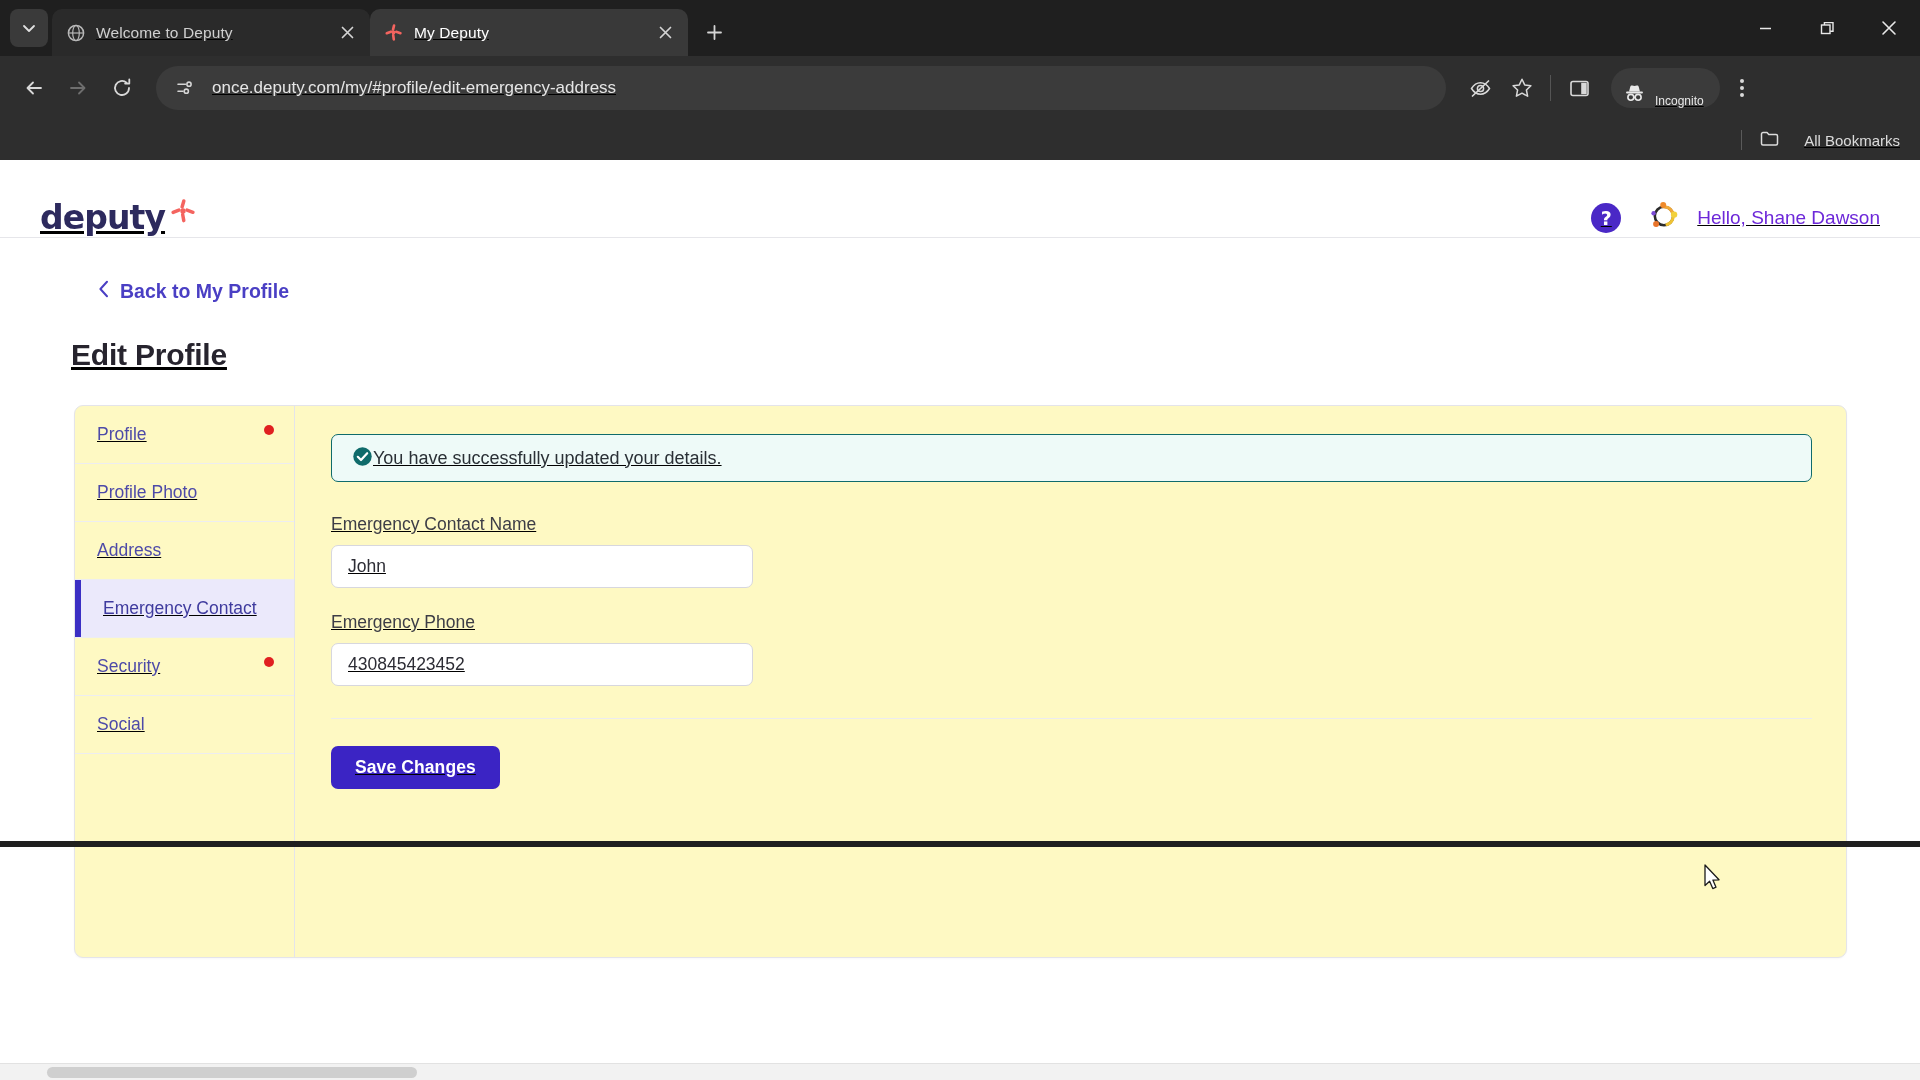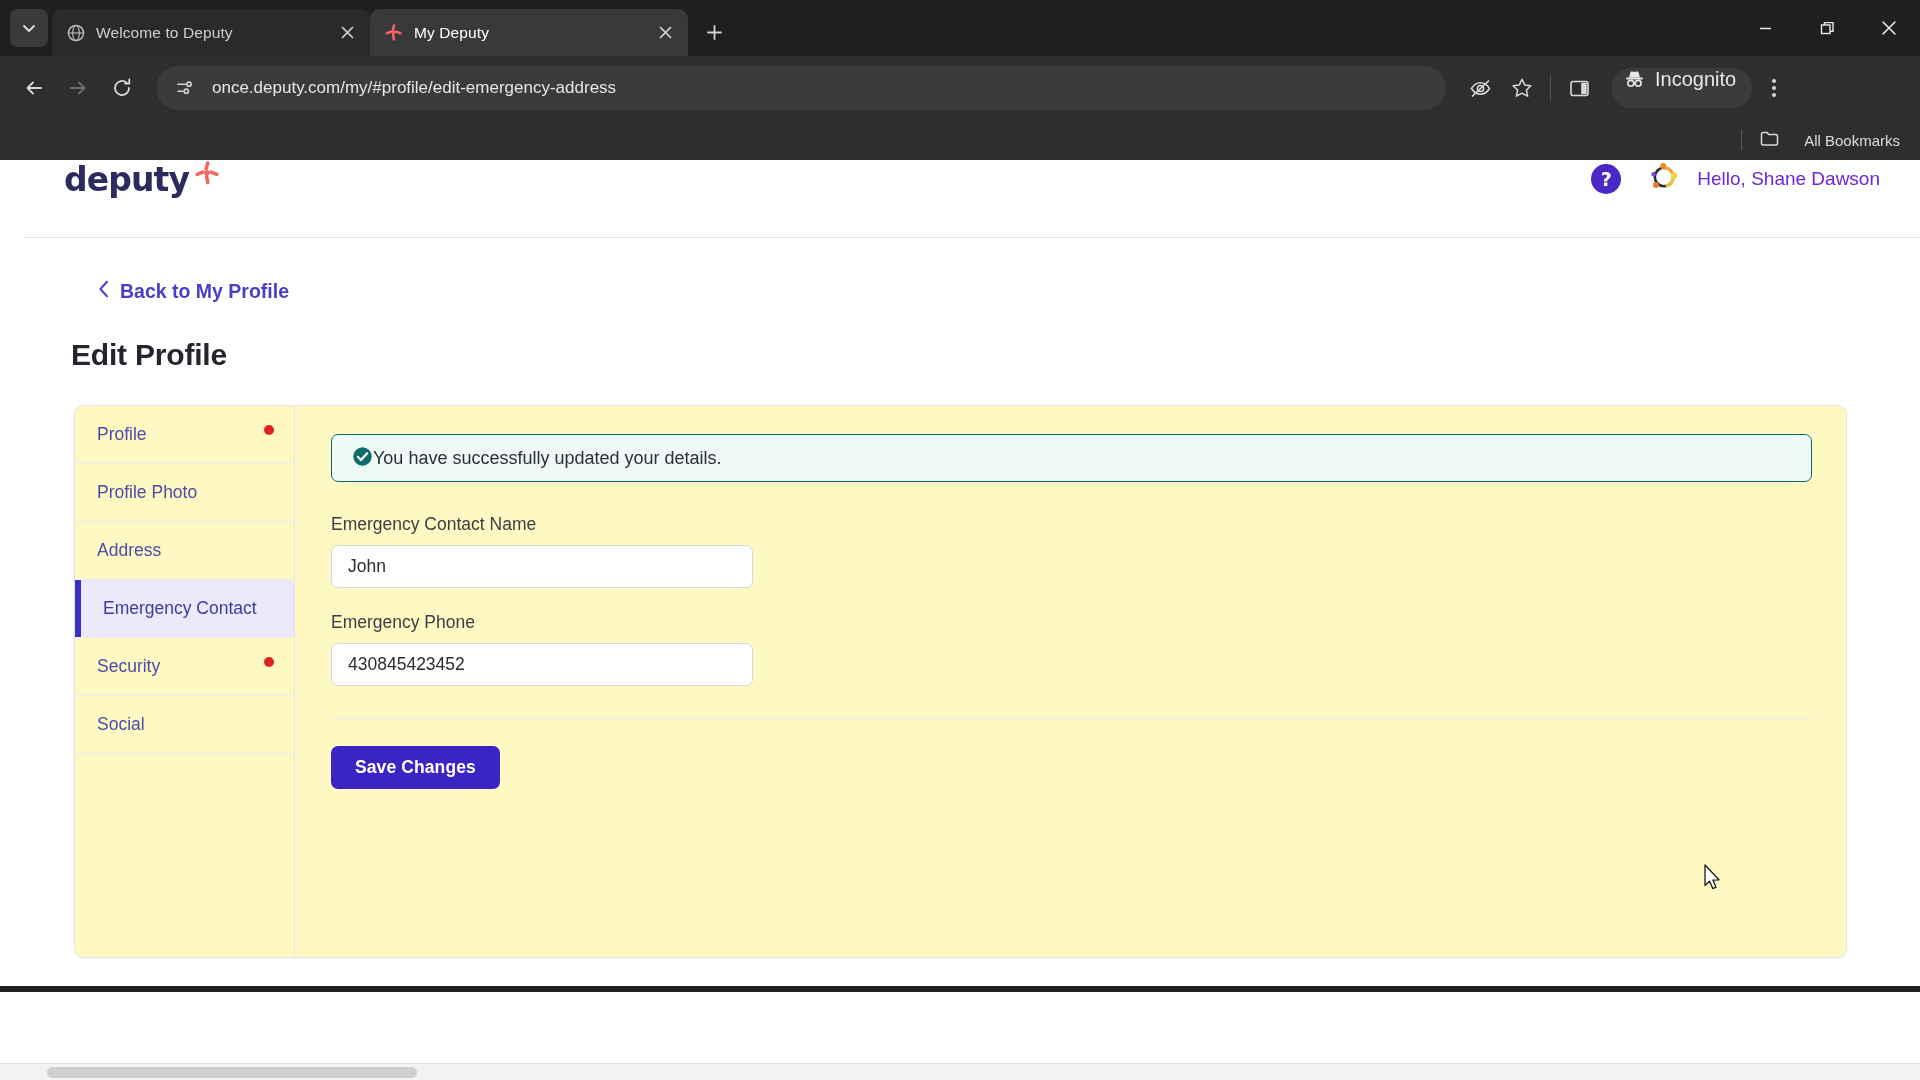--- a/index.html
+++ b/index.html
@@ -4,21 +4,21 @@
 <style>
   * { box-sizing: border-box; margin: 0; padding: 0; }
   html, body {
     width: 1920px; height: 1080px;
     overflow: hidden;
     font-family: "Liberation Sans", sans-serif;
     background: #ffffff;
   }
 
   
-  .browser { width: 1920px; height: 992px; position: relative; background:#ffffff; }
+  .browser { width: 1920px; height: 847px; position: relative; background:#ffffff;text-decoration:underline; }
 
   .tabstrip {
     height: 56px; background: #1f1f1f;
     display: flex; align-items: flex-end; padding-left: 6px; position: relative;
   }
   .tab-list-btn {
     width: 38px; height: 38px; margin: 0 4px 9px 4px;
     border-radius: 8px; background: #3a3a3a;
     display: flex; align-items: center; justify-content: center;
     flex: 0 0 auto;
@@ -63,38 +63,38 @@
   .tb-icon.disabled { color: #6e6e6e; }
   .omnibox {
     flex: 1 1 auto; height: 44px; background: #3b3b3b; border-radius: 22px;
     display: flex; align-items: center; padding: 0 16px; margin: 0 10px;
     max-width: 1290px;
   }
   .omni-lead { width: 26px; height: 26px; display:flex; align-items:center; justify-content:center; margin-right: 14px; color:#d5d5d5; flex:0 0 auto;}
   .omni-url { color: #e6e6e6; font-size: 17px; white-space: nowrap; overflow: hidden; }
   .tb-right { display: flex; align-items: center; gap: 2px; flex: 0 0 auto; }
   .incognito-chip {
-    height: 40px; background: #3b3b3b; border-radius: 20px; display: flex; align-items: flex-start;
-    padding: 0 16px 0 12px; gap: 9px; color: #e8e8e8; font-size: 20px; margin-left: 10px;
+    height: 40px; background: #3b3b3b; border-radius: 20px; display: flex; align-items: flex-end;
+    padding: 0 16px 0 12px; gap: 9px; color: #e8e8e8; font-size: 12px; margin-left: 10px;
   }
   .tb-divider { width:1px; height:26px; background:#555; margin:0 6px; }
 
   .bookmarkbar {
     height: 40px; background: #2e2e2e; display: flex; align-items: center;
     justify-content: flex-end; padding-right: 12px; gap: 10px;
   }
   .bm-sep { width: 1px; height: 20px; background: #5a5a5a; }
   .bm-all { display: flex; align-items: center; gap: 25px; color: #dcdcdc; font-size: 15px; padding: 4px 8px; border-radius: 5px; }
 
   
   .viewport { position: relative; width: 1920px; height: 920px; background: #ffffff; overflow: hidden; }
 
   .app-header {
-    height: 78px; border-bottom: 1px solid #e6e6ea; display: flex; align-items: flex-start;
-    padding: 0 40px 0 40px; justify-content: space-between; background:#fff;margin-left:24px;
+    height: 78px; border-bottom: 1px solid #e6e6ea; display: flex; align-items: flex-end;
+    padding: 0 40px 0 40px; justify-content: space-between; background:#fff;
   }
   .logo-wrap { display: flex; align-items: center; }
   .logo-text {
     font-family: "DejaVu Sans", sans-serif;
     font-size: 33px; font-weight: 700; color: #2d2a5e; letter-spacing: -0.9px;
   }
   .logo-star { margin-left: 5px; margin-top:-10px; }
   .header-right { display: flex; align-items: center; gap: 26px; }
   .help-badge {
     width: 30px; height: 30px; border-radius: 50%; background: #4a28c6;

